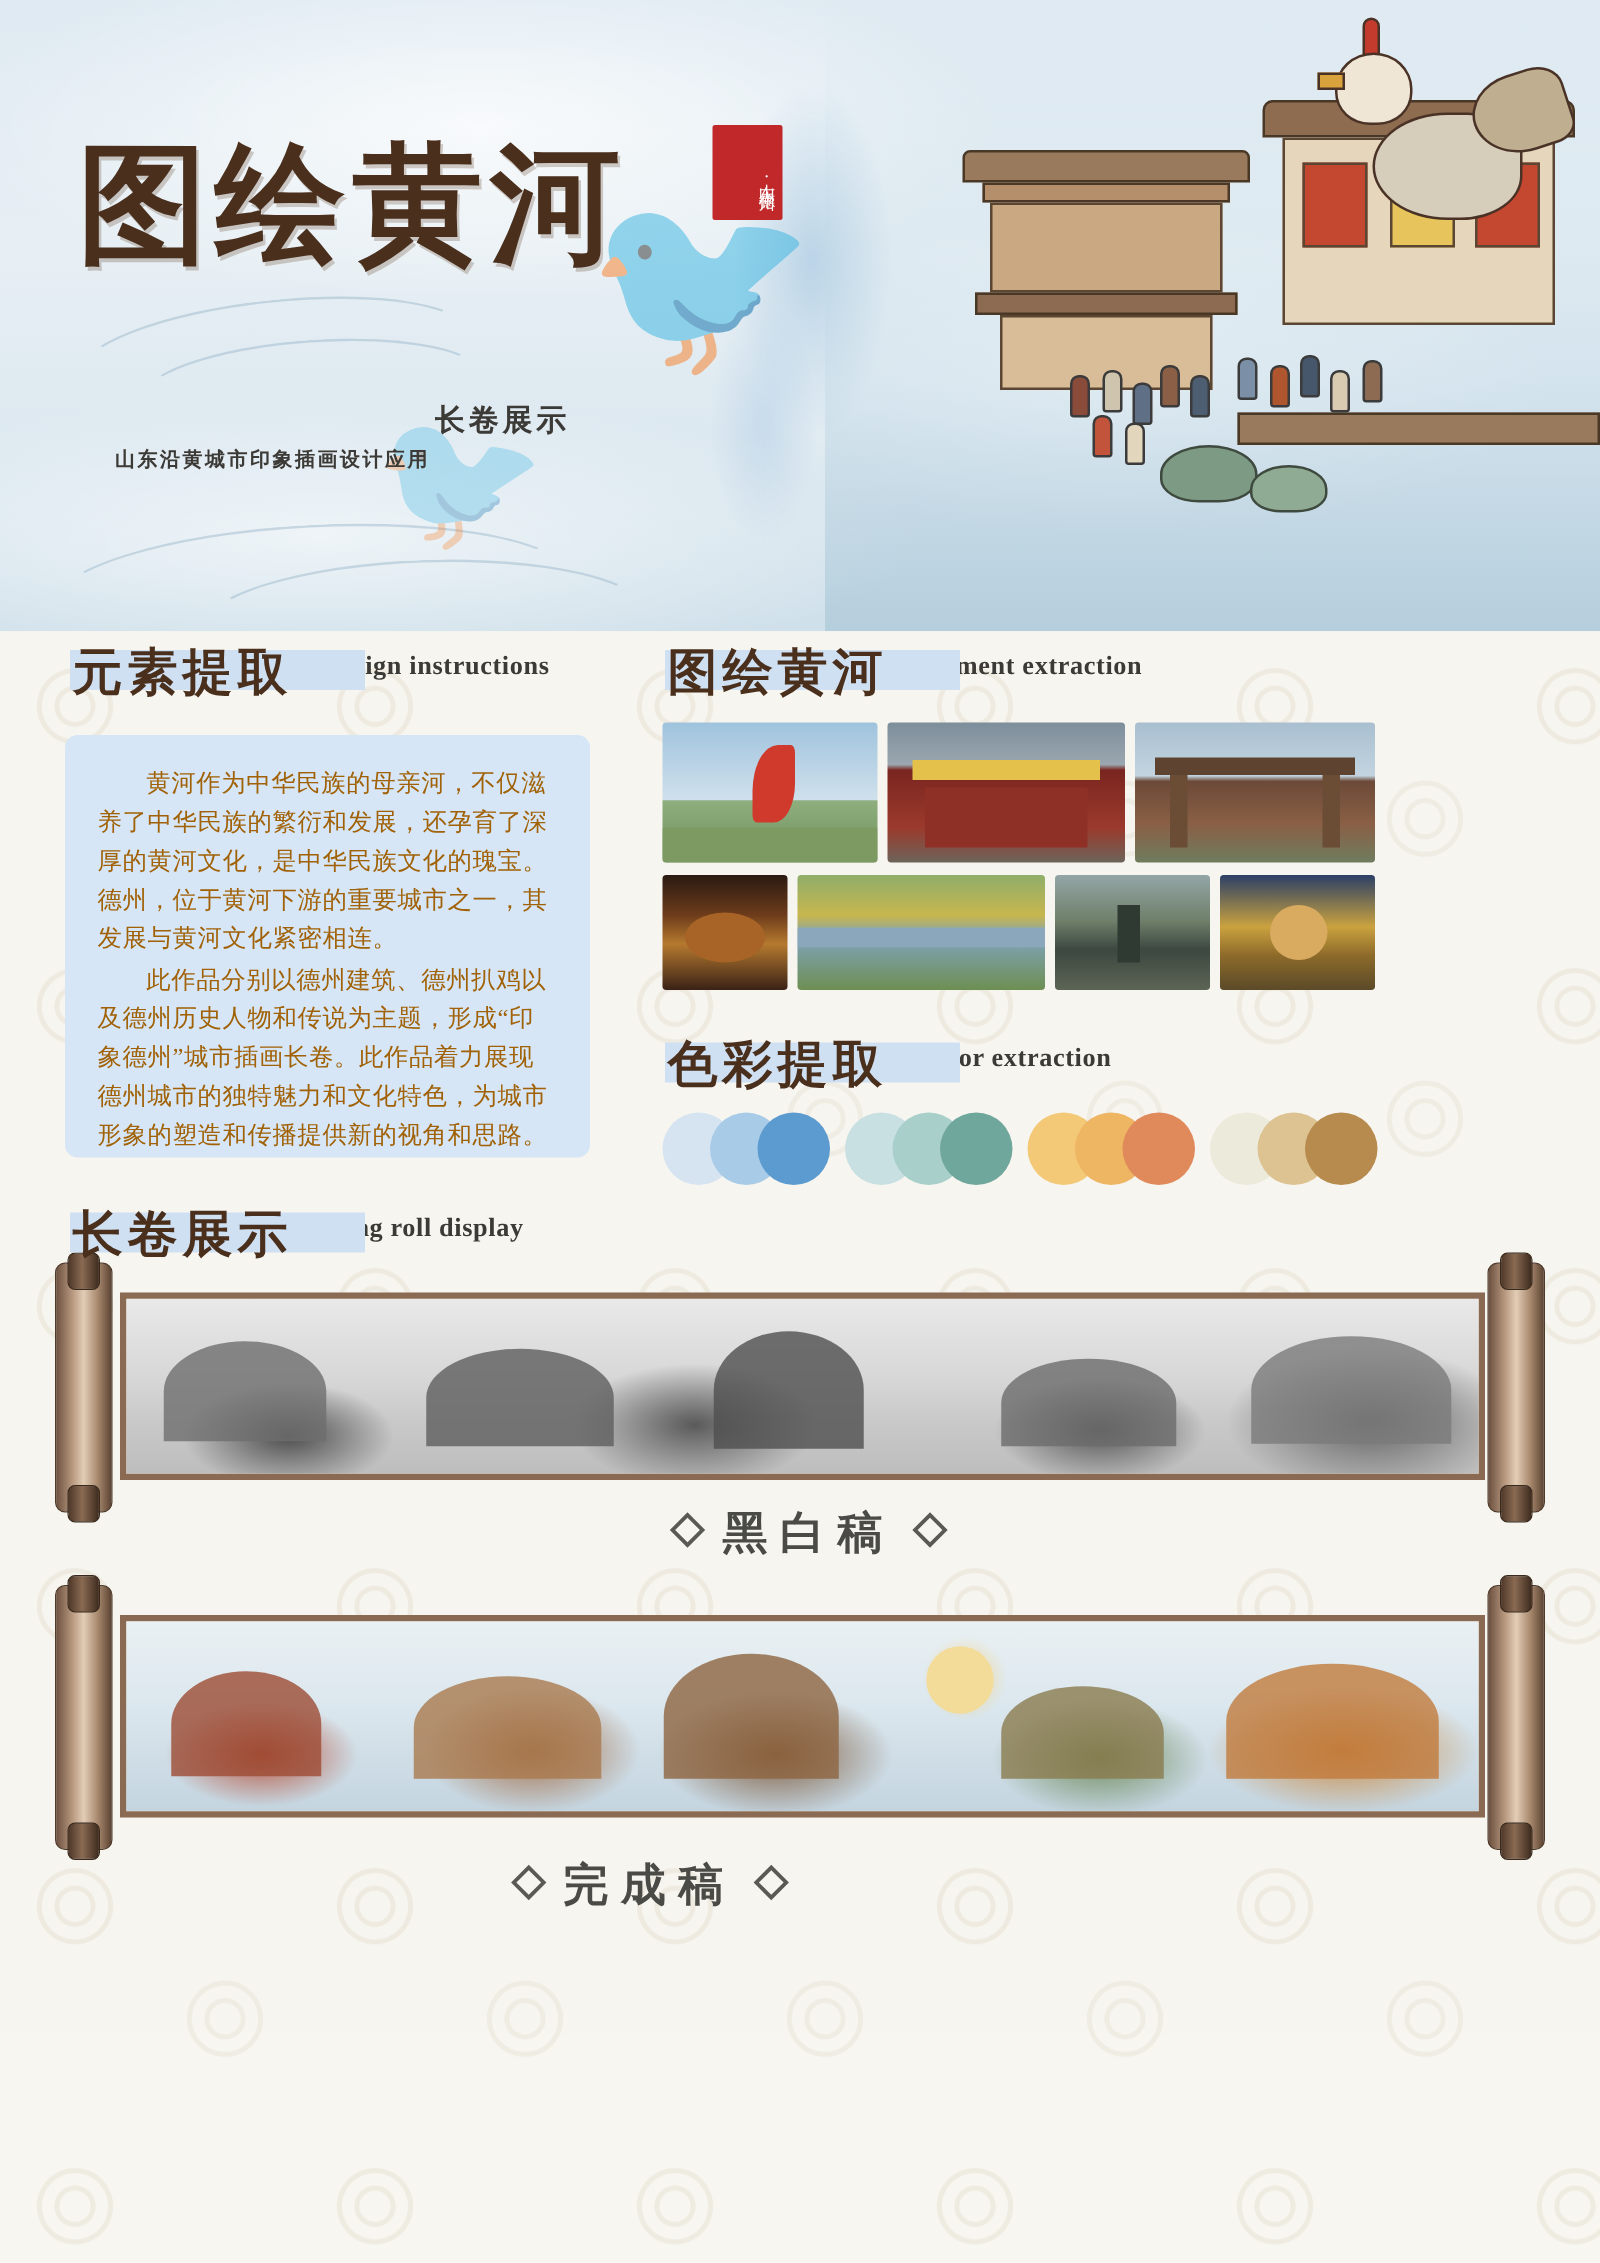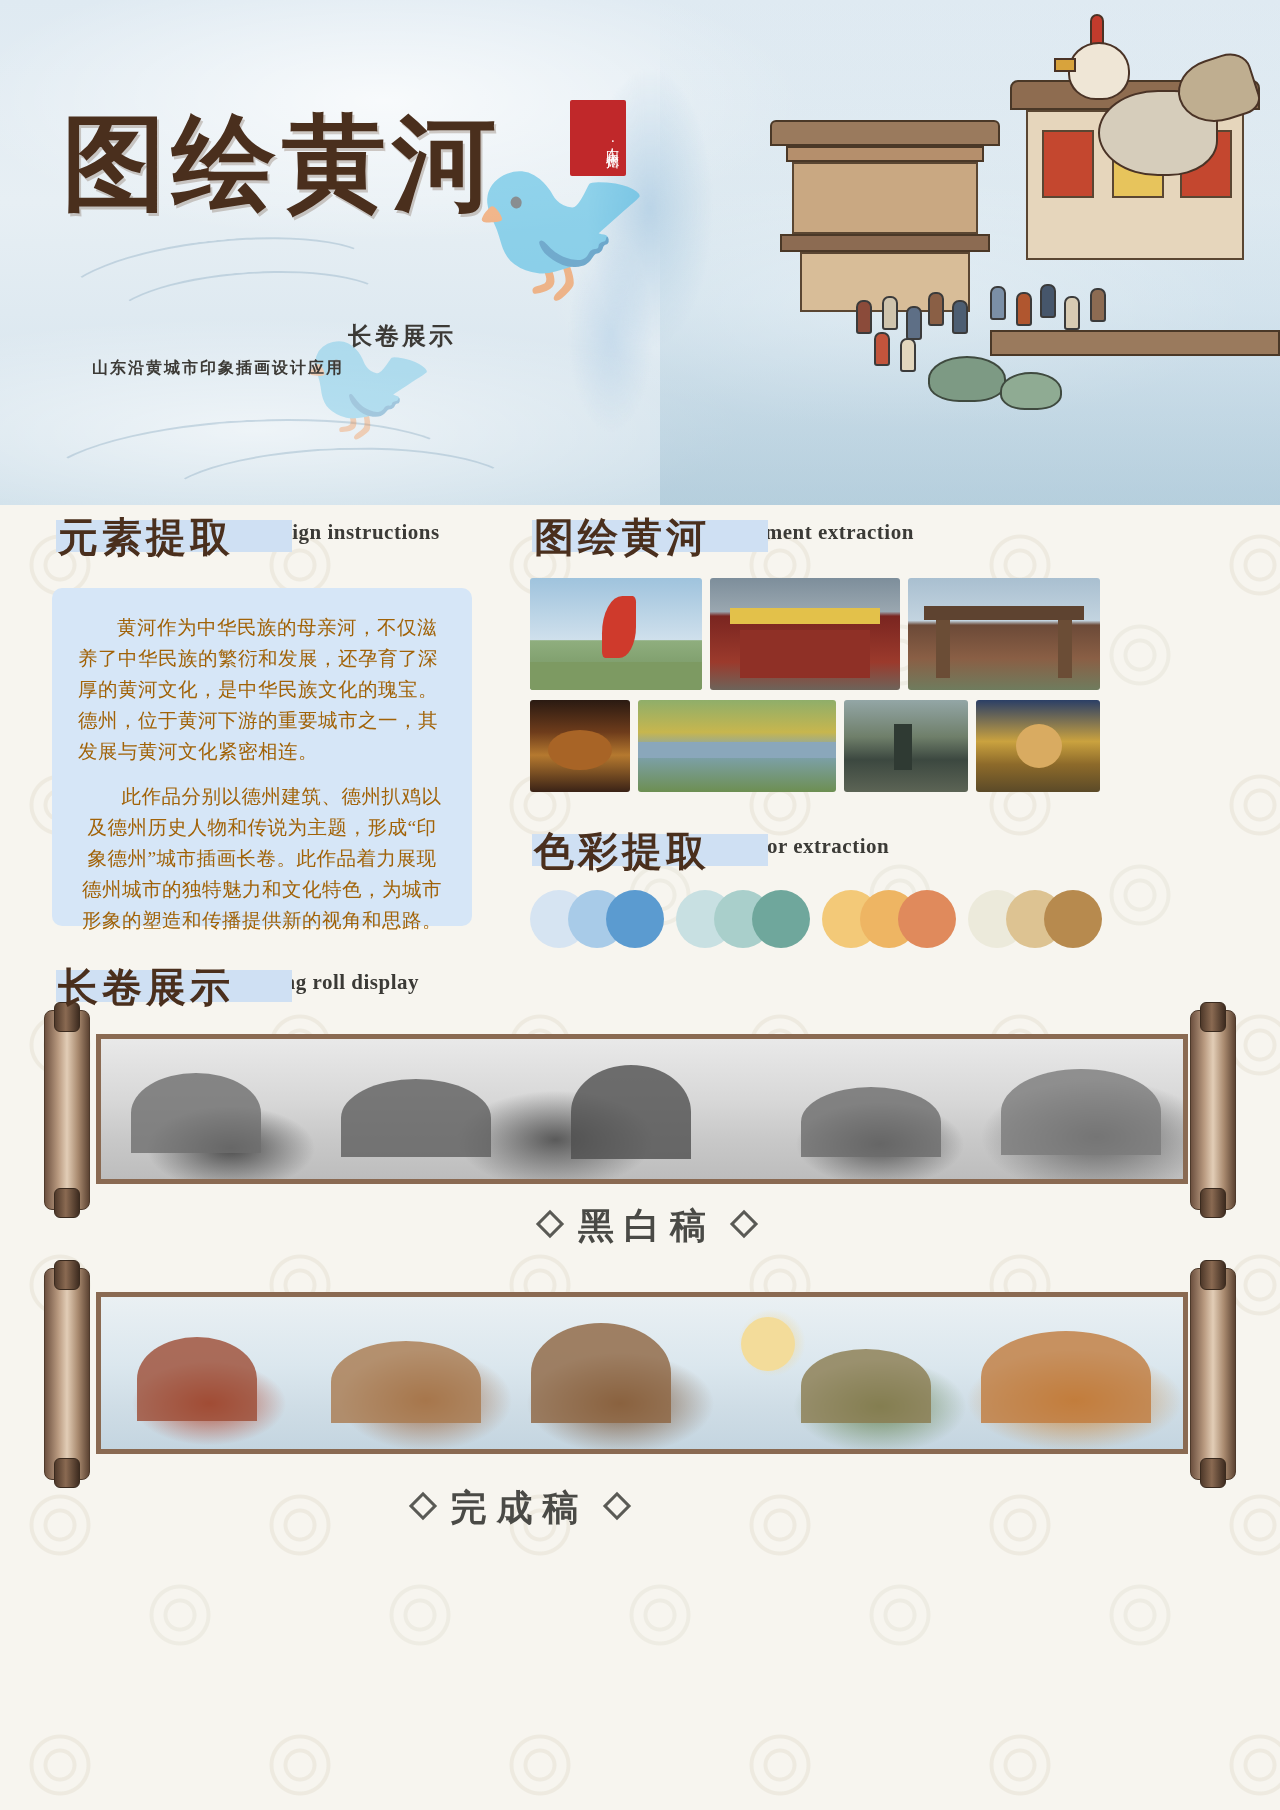--- a/index.html
+++ b/index.html
@@ -172,21 +172,21 @@
     border-radius: 10px;
     padding: 24px 26px;
   }
   #design-card p {
     font-size: 19.5px;
     line-height: 31px;
     color: #a16207;
     text-indent: 2em;
     letter-spacing: .5px;
   }
-  #design-card p + p { margin-top: 14px; text-align: center; }
+  #design-card p + p { margin-top: 2px; }
 
   
   .photo {
     position: absolute;
     border-radius: 3px;
     overflow: hidden;
     background: #b9c2c8;
   }
 
   .ph-sky { background: linear-gradient(180deg,#9fc3dd 0%, #cfe0ec 55%, #8fae7e 56%, #6f8f5c 100%); }

